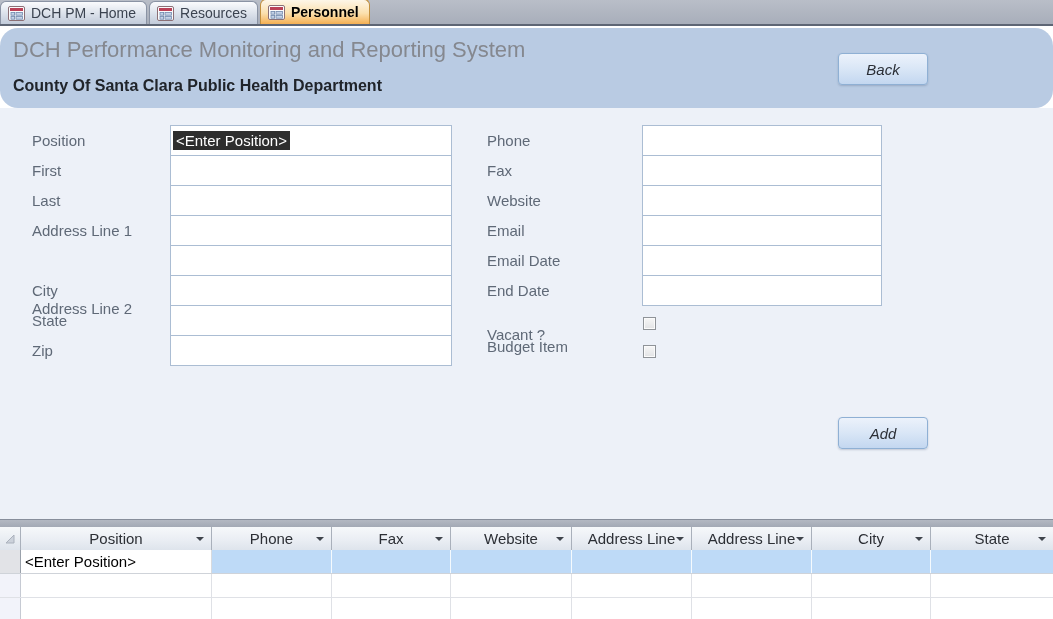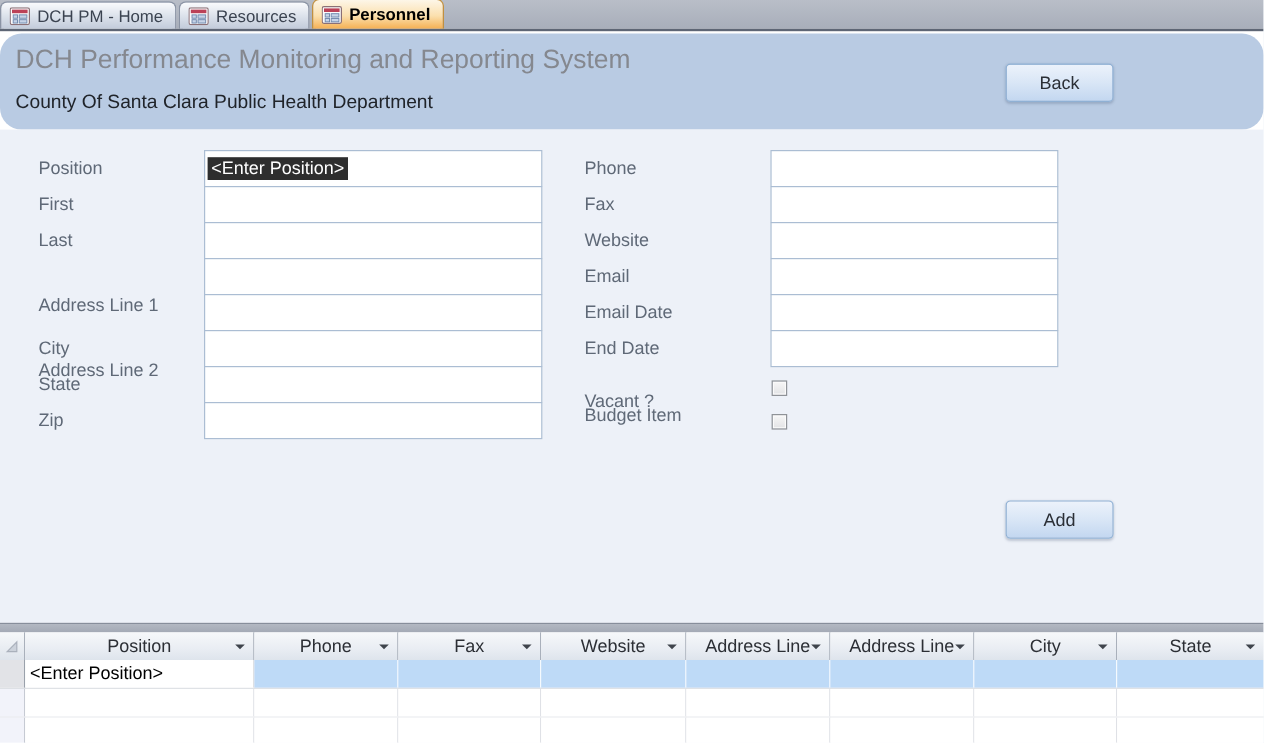--- a/index.html
+++ b/index.html
@@ -34,28 +34,29 @@
     background:#b9cbe3;
     border-radius:18px;
   }
   .band .title{
     position:absolute;left:13px;top:9px;font-size:22px;color:#85888f;
     white-space:nowrap;
   }
   .band .subtitle{
     position:absolute;left:13px;top:49px;font-size:16px;color:#20242a;
     white-space:nowrap;
+    font-weight:bold;
   }
   .btn{
     position:absolute;width:90px;height:32px;border-radius:4px;
     border:1px solid #8fb0d4;
     background:linear-gradient(180deg,#ecf2fb 0%,#d9e6f6 50%,#c3d7f0 100%);
     box-shadow:0 1px 2px rgba(60,80,110,.25);
     font-family:"Liberation Sans", sans-serif;font-size:15px;color:#2b2f36;
-    display:flex;align-items:center;justify-content:center;cursor:pointer;
+    display:flex;align-items:center;justify-content:center;cursor:pointer;font-style:italic;
   }
   
   .formarea{
     position:absolute;left:0;top:108px;width:1053px;height:411px;
     background:#edf1f8;
   }
   .lbl{
     position:absolute;height:30px;line-height:30px;font-size:15px;color:#5f6977;
     white-space:nowrap;
   }
@@ -154,21 +155,21 @@
   <div class="title">DCH Performance Monitoring and Reporting System</div>
   <div class="subtitle">County Of Santa Clara Public Health Department</div>
   <button class="btn" style="left:838px;top:25px;">Back</button>
 </div>
 
 <div class="formarea">
 
   <div class="lbl" style="left:32px;top:18px;">Position</div>
   <div class="lbl" style="left:32px;top:48px;">First</div>
   <div class="lbl" style="left:32px;top:78px;">Last</div>
-  <div class="lbl" style="left:32px;top:108px;margin-top:24px;">Address Line 1</div>
+  <div class="lbl" style="left:32px;top:108px;">Address Line 1</div>
   <div class="lbl" style="left:32px;top:138px;margin-top:48px;">Address Line 2</div>
   <div class="lbl" style="left:32px;top:168px;">City</div>
   <div class="lbl" style="left:32px;top:198px;">State</div>
   <div class="lbl" style="left:32px;top:228px;">Zip</div>
 
   <div class="tb left posbox" style="top:17px;">
     <span class="sel-text">&lt;Enter Position&gt;</span>
   </div>
   <input class="tb left" style="top: 47px;" type="text">
   <input class="tb left" style="top: 77px;" type="text">

